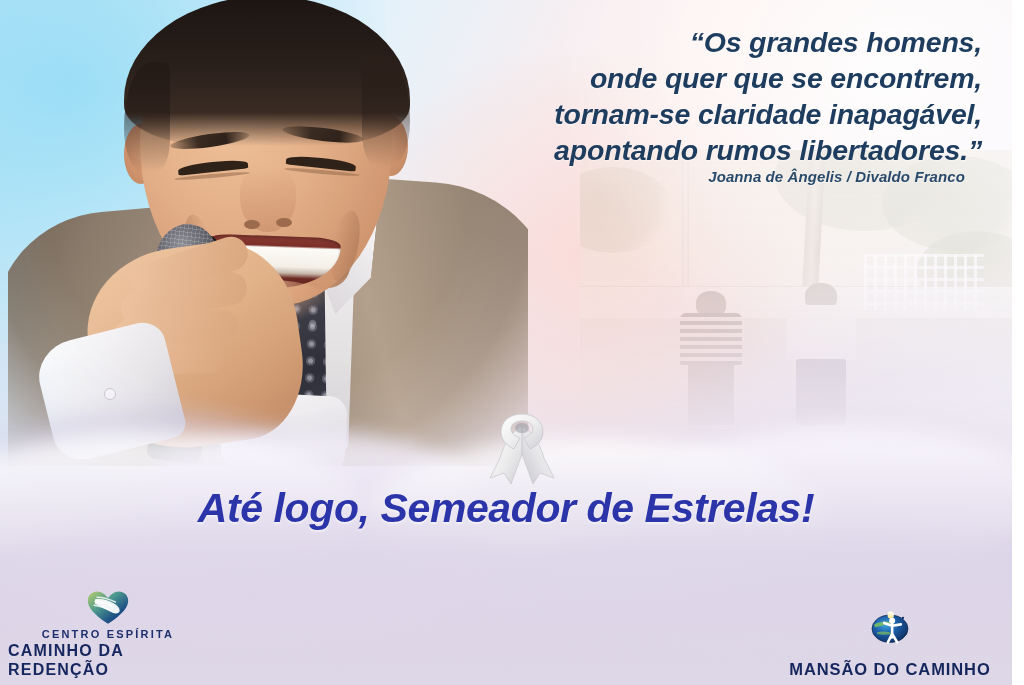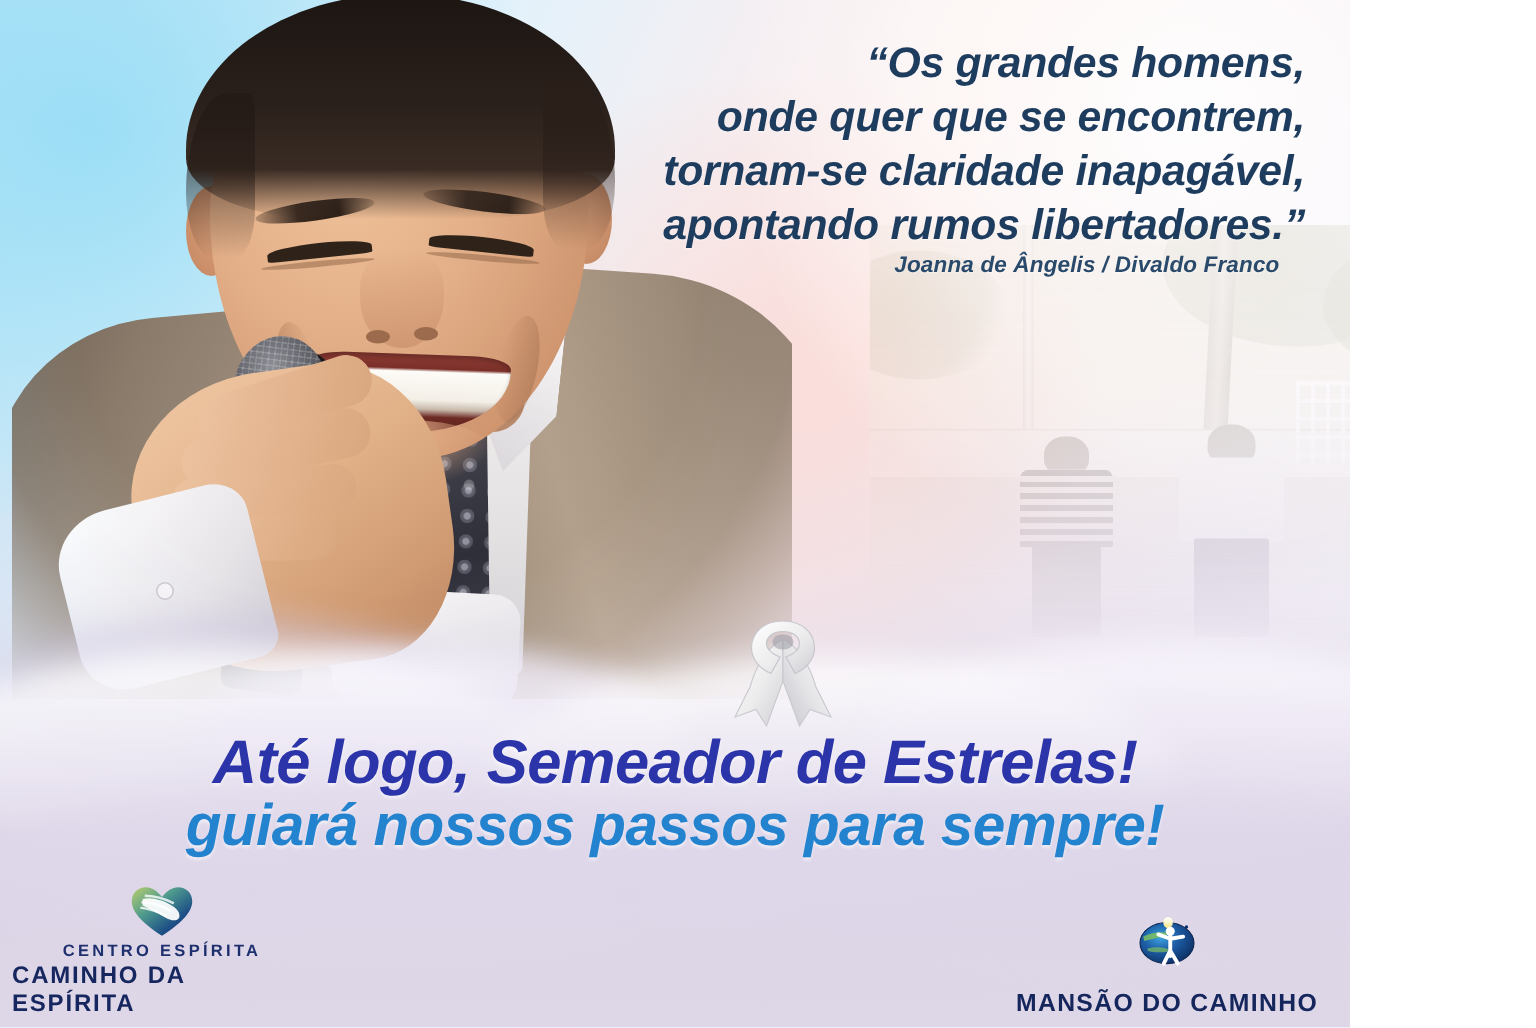--- a/index.html
+++ b/index.html
@@ -6,21 +6,21 @@
   * { margin:0; padding:0; box-sizing:border-box; }
   html,body{
     width:1024px; height:685px; overflow:hidden;
     font-family:"Liberation Sans", sans-serif;
     background:#ffffff;
   }
 
   
   #poster{
     position:relative;
-    width:900px; height:685px;
+    width:1012px; height:685px;
     overflow:hidden;
     background:#e9e6f0;
   }
 
   
   .bg-base{
     position:absolute; inset:0;
     background:
       linear-gradient(to bottom,
         rgba(255,255,255,0.00) 0%,
@@ -398,21 +398,20 @@
       </defs>
       <path d="M35 16 C24 22 17 34 13 48 L3 68 L17 63 L24 74 L35 44 Z" fill="url(#rbA)" stroke="#c9c9d0" stroke-width="0.8"></path>
       <path d="M35 16 C46 22 53 34 57 48 L67 68 L53 63 L46 74 L35 44 Z" fill="url(#rbB)" stroke="#c9c9d0" stroke-width="0.8"></path>
       <path d="M35 4 C22 4 14 12 14 22 C14 30 20 36 27 39 L33 28 C28 26 24 23 24 19 C24 14 29 11 35 11 C41 11 46 14 46 19 C46 23 42 26 37 28 L43 39 C50 36 56 30 56 22 C56 12 48 4 35 4 Z" fill="url(#rbA)" stroke="#c6c6cd" stroke-width="0.8"></path>
       <path d="M28 18 C28 15 31 13 35 13 C39 13 42 15 42 18 C42 21 39 23 35 23 C31 23 28 21 28 18 Z" fill="#9b9ba6" opacity=".55"></path>
     </svg>
   </div>
 
   <div class="headline">
     <div class="hl1">Até logo, Semeador de Estrelas!</div>
-    <div class="hl3">guiará nossos passos para sempre!</div>
   </div>
 
   <div class="logo logo-left">
     <div class="logo-mark">
       <svg viewBox="0 0 60 50" width="54" height="36" aria-hidden="true">
         <defs>
           <linearGradient id="lhA" x1="0" y1="0" x2="1" y2="1">
             <stop offset="0%" stop-color="#b9cf6d"></stop>
             <stop offset="38%" stop-color="#4e9a8e"></stop>
             <stop offset="72%" stop-color="#1d4f86"></stop>
@@ -420,21 +419,21 @@
           </linearGradient>
         </defs>
         <path d="M30 47 C10 34 2 24 2 15 C2 7 8 2 15 2 C21 2 26 6 30 11 C34 6 39 2 45 2 C52 2 58 7 58 15 C58 24 50 34 30 47 Z" fill="url(#lhA)"></path>
         <path d="M12 13 C20 11 31 14 39 19 C44 22 47 26 46 30 C44 34 38 33 33 30 C27 27 19 22 12 19 Z" fill="#ffffff" opacity=".93"></path>
         <path d="M14 10 C23 10 33 13 41 17" stroke="#ffffff" stroke-width="2.2" fill="none" opacity=".8"></path>
         <path d="M11 16 C20 16 30 19 38 24" stroke="#ffffff" stroke-width="2.2" fill="none" opacity=".8"></path>
         <path d="M10 21 C18 22 27 25 34 29" stroke="#ffffff" stroke-width="2.2" fill="none" opacity=".8"></path>
       </svg>
     </div>
     <div class="logo-l1">CENTRO ESPÍRITA</div>
-    <div class="logo-l2">CAMINHO DA ESPÍRITA</div>
+    <div class="logo-l2">CAMINHO DA REDENÇÃO</div>
   </div>
 
   <div class="logo logo-right">
     <div class="logo-mark">
       <svg viewBox="0 0 60 50" width="50" height="36" aria-hidden="true">
         <defs>
           <radialGradient id="gl1" cx="38%" cy="36%" r="70%">
             <stop offset="0%" stop-color="#3fa6e0"></stop>
             <stop offset="45%" stop-color="#1d5fa8"></stop>
             <stop offset="100%" stop-color="#0e2f63"></stop>

